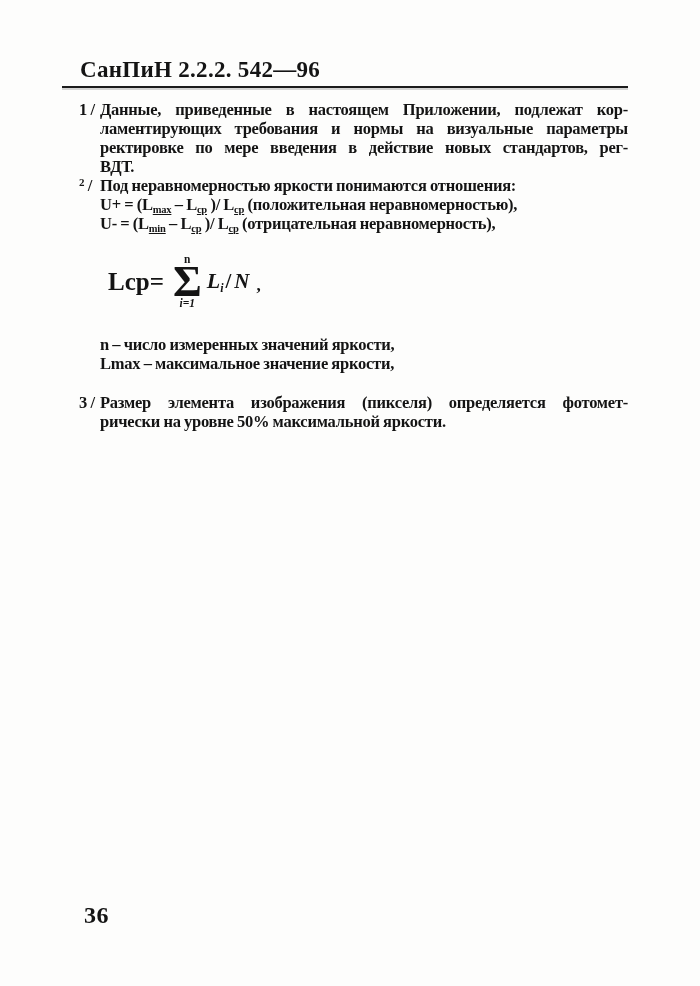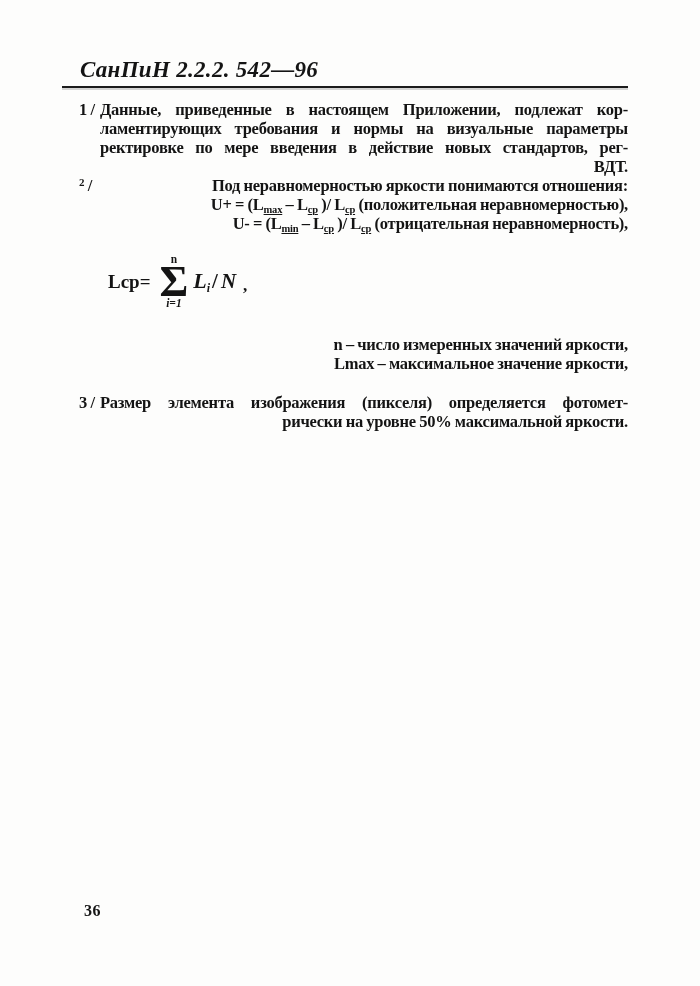--- a/index.html
+++ b/index.html
@@ -19,21 +19,20 @@
     left: 62px;
     top: 58px;
     width: 566px;
   }
   .doc-header {
     font-size: 23px;
     line-height: 24px;
     letter-spacing: 0.3px;
     padding-left: 18px;
     white-space: nowrap;
-    font-style: italic;
   }
   .header-rule {
     margin-top: 4px;
     height: 2px;
     background: #1b1b1b;
     box-shadow: 0 2px 0 rgba(0,0,0,0.16);
   }
   .body-text {
     font-size: 16.5px;
     line-height: 19px;
@@ -49,57 +48,57 @@
     position: absolute;
     left: 17px;
     top: 0;
     white-space: pre;
   }
   .marker .sup {
     font-size: 11px;
     position: relative;
     top: -5px;
   }
-  .line { min-height: 19px; text-align: right; }
+  .line { min-height: 19px; }
   .jl { text-align: justify; text-align-last: justify; }
   sub.sm {
     font-size: 10.5px;
     line-height: 0;
     vertical-align: -3px;
     letter-spacing: -0.2px;
     text-decoration: underline;
   }
   .formula-block {
     margin: 16px 0 0 46px;
     height: 64px;
     display: flex;
     align-items: center;
   }
-  .f-lhs { font-size: 19px; line-height: 1; }
+  .f-lhs { font-size: 25px; line-height: 1; }
   .sigma-stack {
     display: flex;
     flex-direction: column;
     align-items: center;
     margin: 0 5px 0 9px;
   }
   .f-limit { font-size: 11.5px; line-height: 11px; letter-spacing: 0; }
   .f-limit.lower { font-style: italic; }
   .f-sigma { font-size: 44px; line-height: 33px; }
   .f-term { font-size: 22px; line-height: 1; font-style: italic; }
   .f-term sub { font-size: 12px; font-style: italic; vertical-align: -4px; line-height: 0; }
   .f-slash { font-size: 21px; line-height: 1; margin: 0 3px 0 2px; }
   .f-den { font-size: 21px; line-height: 1; font-style: italic; }
   .f-comma { font-size: 17px; margin-left: 7px; align-self: center; padding-top: 10px; }
   .definitions { margin: 22px 0 1px 38px; }
   .note-item.third { margin-top: 20px; }
   .page-number {
     position: absolute;
     left: 84px;
     top: 902px;
-    font-size: 16px;
+    font-size: 24px;
     letter-spacing: 0.5px;
   }
 </style>
 </head>
 <body>
 
 <div class="page">
   <div class="content">
 
     <div class="doc-header">СанПиН 2.2.2. 542—96</div>

